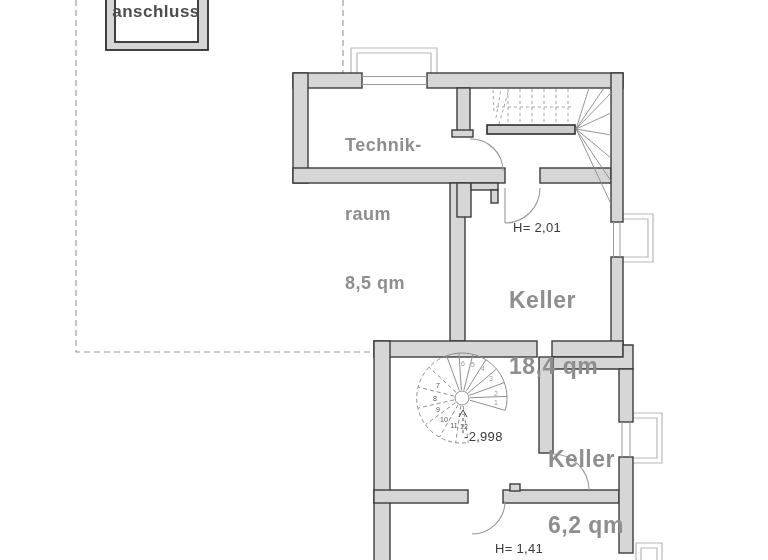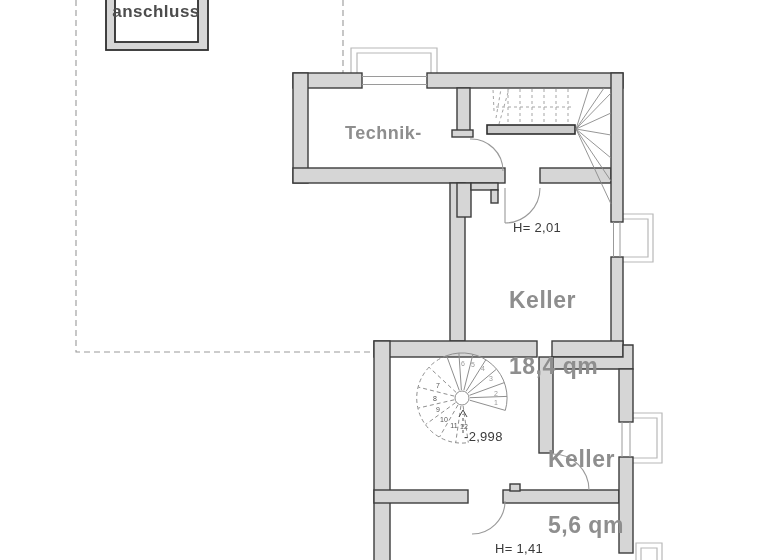--- a/index.html
+++ b/index.html
@@ -153,33 +153,35 @@
         <text class="stepnum dark" x="438" y="412">9</text>
         <text class="stepnum dark" x="444" y="422">10</text>
         <text class="stepnum dark" x="454" y="428">11</text>
         <text class="stepnum dark" x="464" y="429">12</text>
       </g>
     </g>
   </svg>
 
   <div class="lbl box-label" style="left:104px;top:2px;width:104px;">anschluss</div>
 
-  <div class="lbl room-label" style="left:345px;top:76px;">
+  <div class="lbl room-label" style="left:345px;top:88px;">
     <div>Technik-</div>
+    <div>raum</div>
+    <div>8,5 qm</div>
   </div>
 
   <div class="lbl annot" style="left:513px;top:220px;">H= 2,01</div>
 
   <div class="lbl room-label big" style="left:509px;top:245px;">
     <div>Keller</div>
     <div>18,4 qm</div>
   </div>
 
   <div class="lbl room-label big" style="left:548px;top:404px;">
     <div>Keller</div>
-    <div>5,6 qm</div>
+    <div>6,2 qm</div>
   </div>
 
   <div class="lbl annot" style="left:464px;top:429px;">-2,998</div>
 
   <div class="lbl annot" style="left:495px;top:541px;">H= 1,41</div>
 
 </div>
 
 </body></html>

